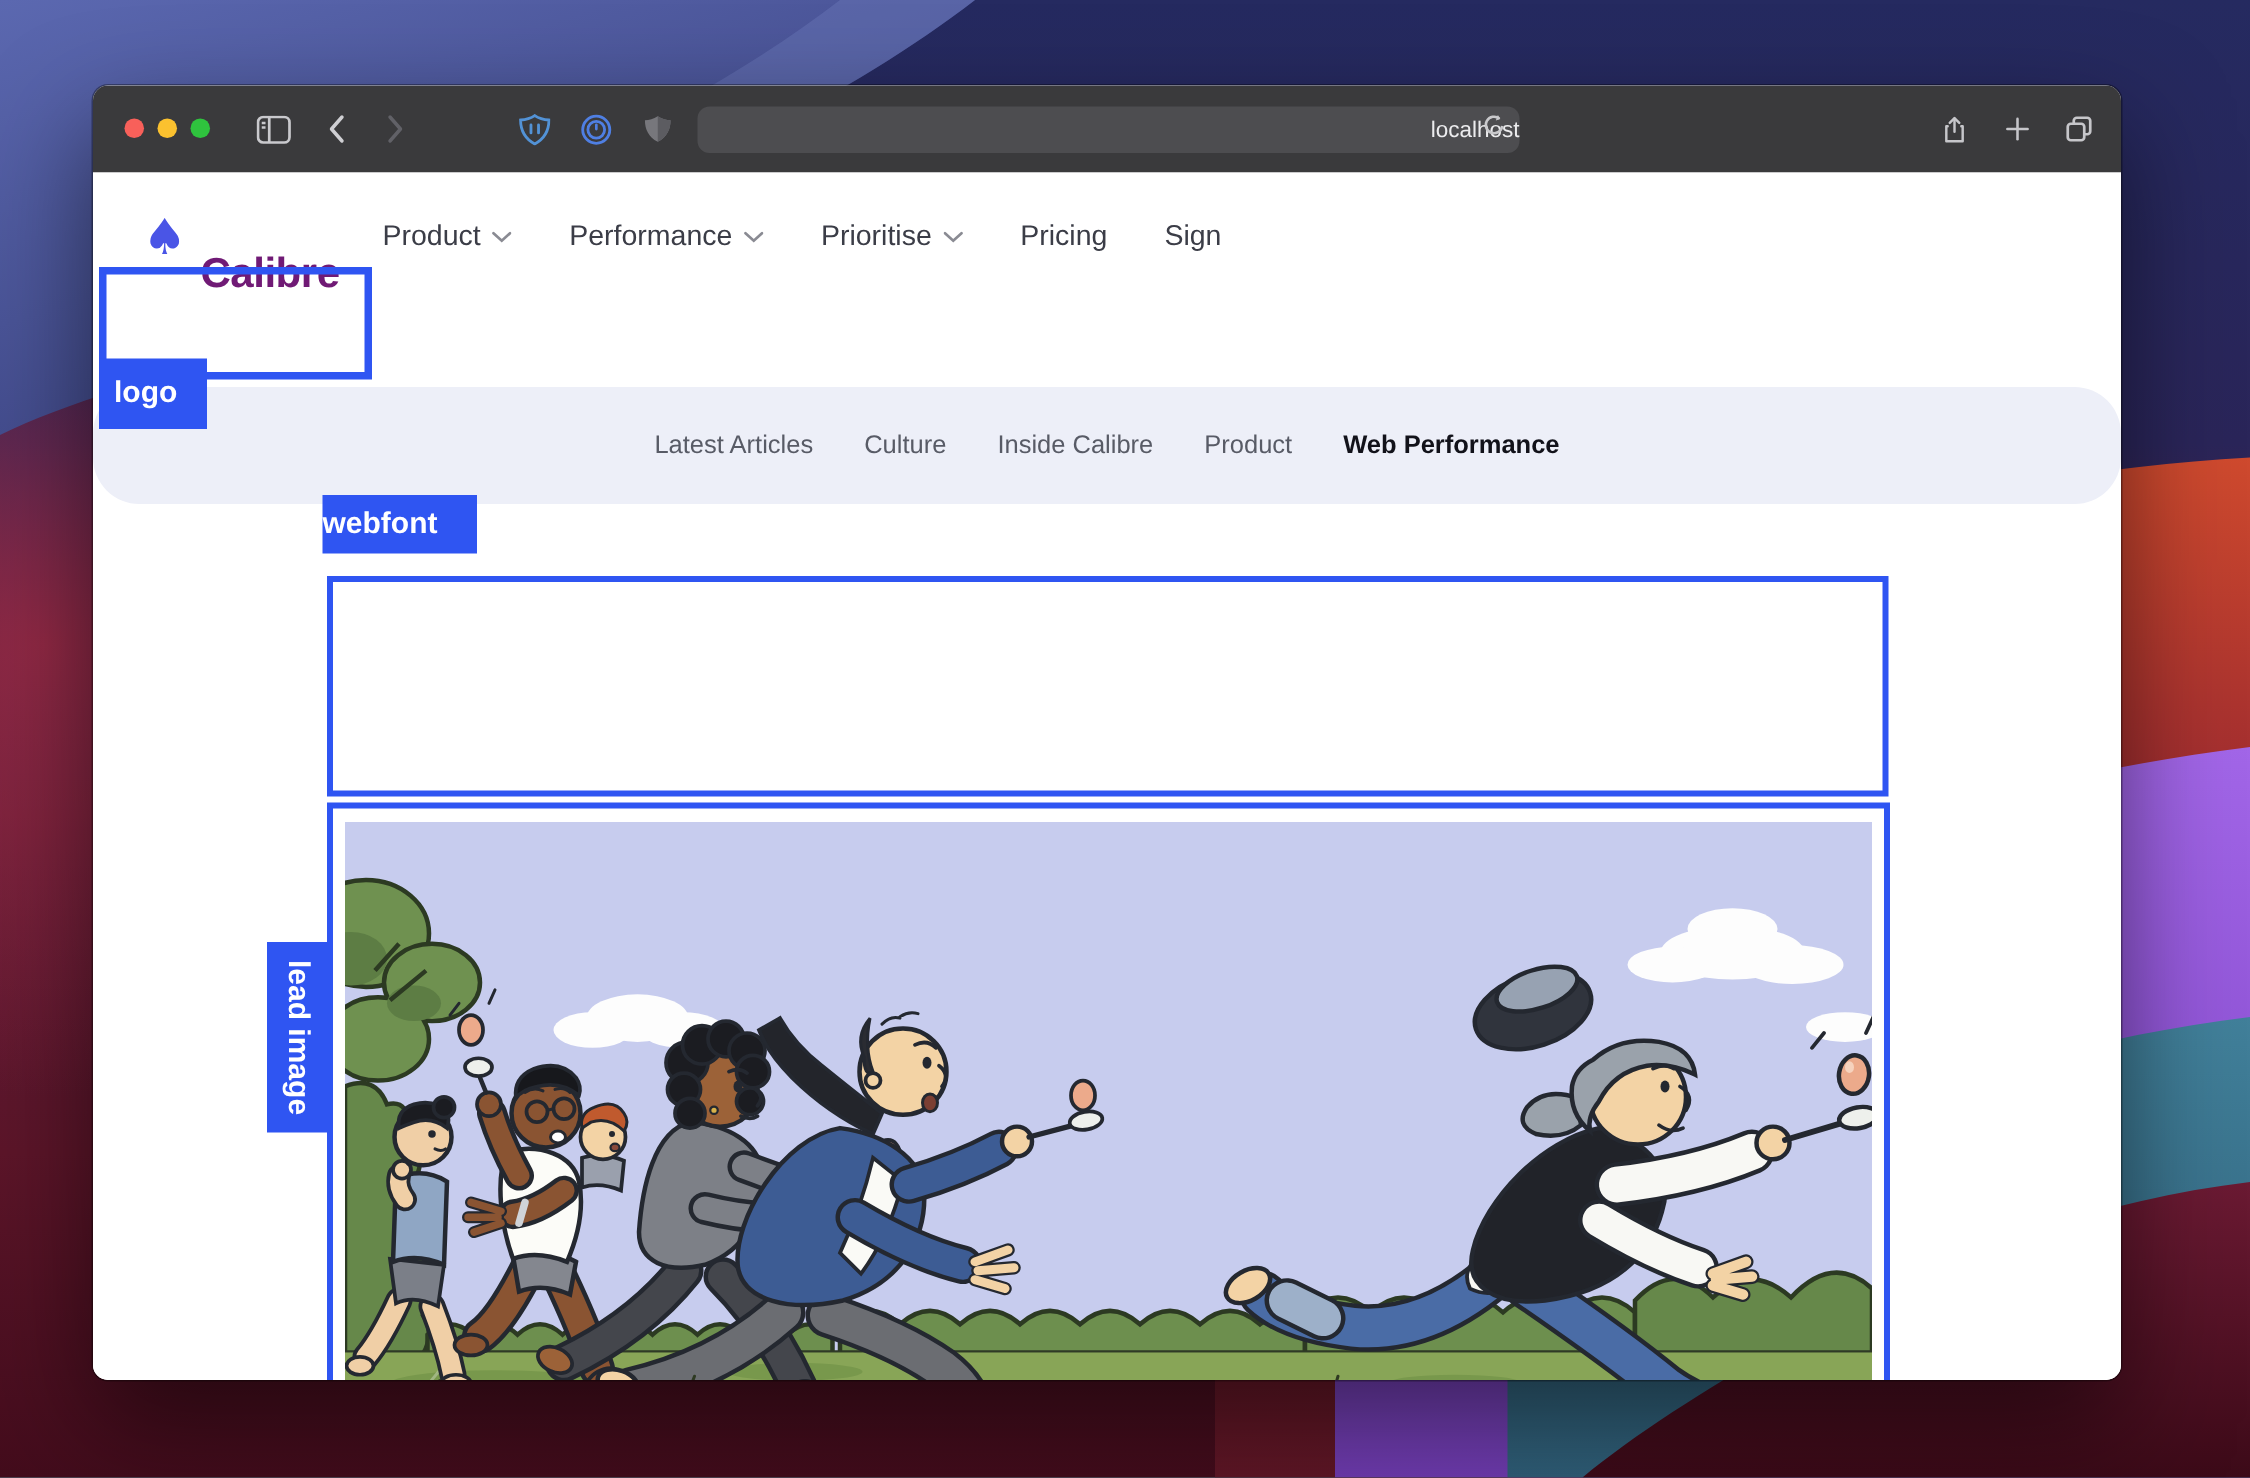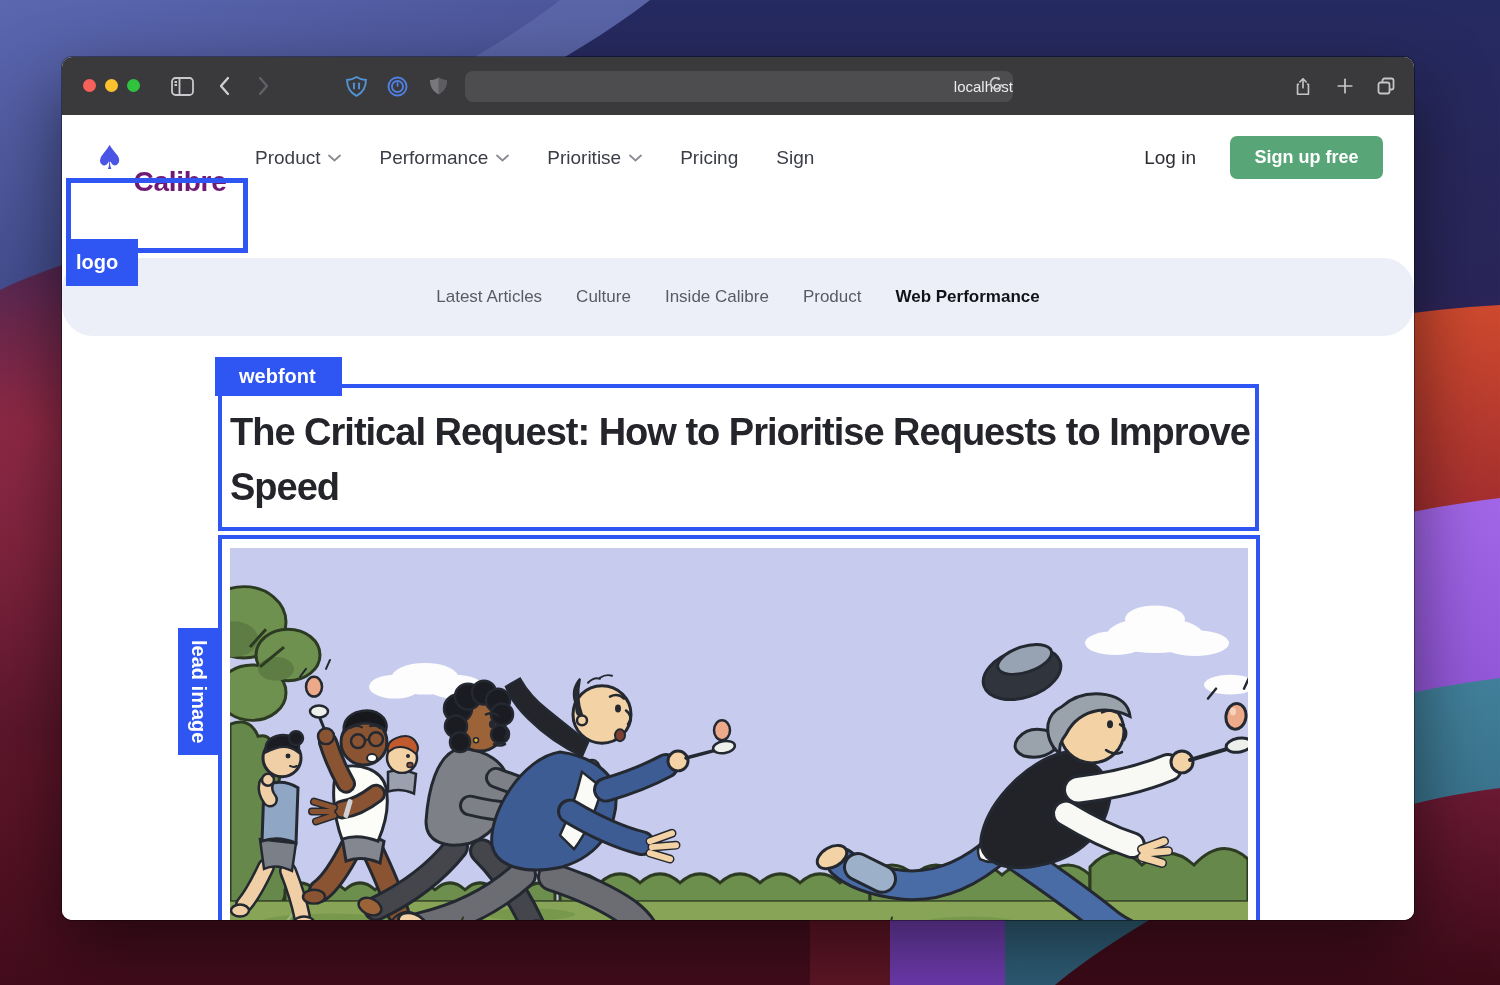--- a/index.html
+++ b/index.html
@@ -45,21 +45,21 @@
     font-size:38px;line-height:55px;font-weight:bold;color:#24242b;letter-spacing:-1px;}
   .illustration{position:absolute;left:168px;top:433px;width:1018px;height:421px;}
   .illustration svg{display:block;width:100%;height:100%;}
 
   
   .ann-box{position:absolute;border:4px solid #2f55f2;pointer-events:none;z-index:6;}
   .ann-label{position:absolute;background:#2f55f2;color:#fff;font-weight:bold;font-size:20px;
     display:flex;align-items:center;z-index:6;pointer-events:none;}
   .box-logo{left:4px;top:63px;width:172px;height:65px;border-width:5px;}
   .label-logo{left:4px;top:124px;width:62px;height:47px;padding-left:10px;}
-  .label-webfont{left:153px;top:242px;width:103px;height:39px;padding-left:24px;}
+  .label-webfont{left:153px;top:215px;width:103px;height:39px;padding-left:0;}
   .box-title{left:156px;top:269px;width:1033px;height:139px;}
   .box-image{left:156px;top:420px;width:1034px;height:430px;}
   .label-leadimage{left:116px;top:513px;width:40px;height:127px;justify-content:center;
     writing-mode:vertical-rl;}
 </style>
 </head>
 <body>
 
 <div class="desktop">
 
@@ -215,35 +215,30 @@
                 <path d="M1,1.5 L6.5,6.5 L12,1.5"></path>
               </svg>
           </span>
           <span class="item">
             <span>Pricing</span>
           </span>
           <span class="item">
             <span>Sign</span>
           </span>
         </nav>
-        <div class="header-right">
-          <span class="login">Log in</span>
-          <button class="signup">Sign up free</button>
-        </div>
       </header>
 
       <nav class="blog-nav">
         <span class="bitem">Latest Articles</span>
         <span class="bitem">Culture</span>
         <span class="bitem">Inside Calibre</span>
         <span class="bitem">Product</span>
         <span class="bitem active">Web Performance</span>
       </nav>
 
-      <h1 class="article-title">The Critical Request: How to Prioritise Requests to Improve Speed</h1>
 
       <div class="illustration">
         <svg viewBox="0 0 1018 425" preserveAspectRatio="none">
           <rect width="1018" height="425" fill="#c7ccee"></rect>
 
           <g fill="#fdfdfd">
             <ellipse cx="195" cy="132" rx="34" ry="16"></ellipse>
               <ellipse cx="165" cy="140" rx="26" ry="12"></ellipse>
             <ellipse cx="225" cy="140" rx="28" ry="12"></ellipse>
             <ellipse cx="925" cy="88" rx="48" ry="18"></ellipse>

